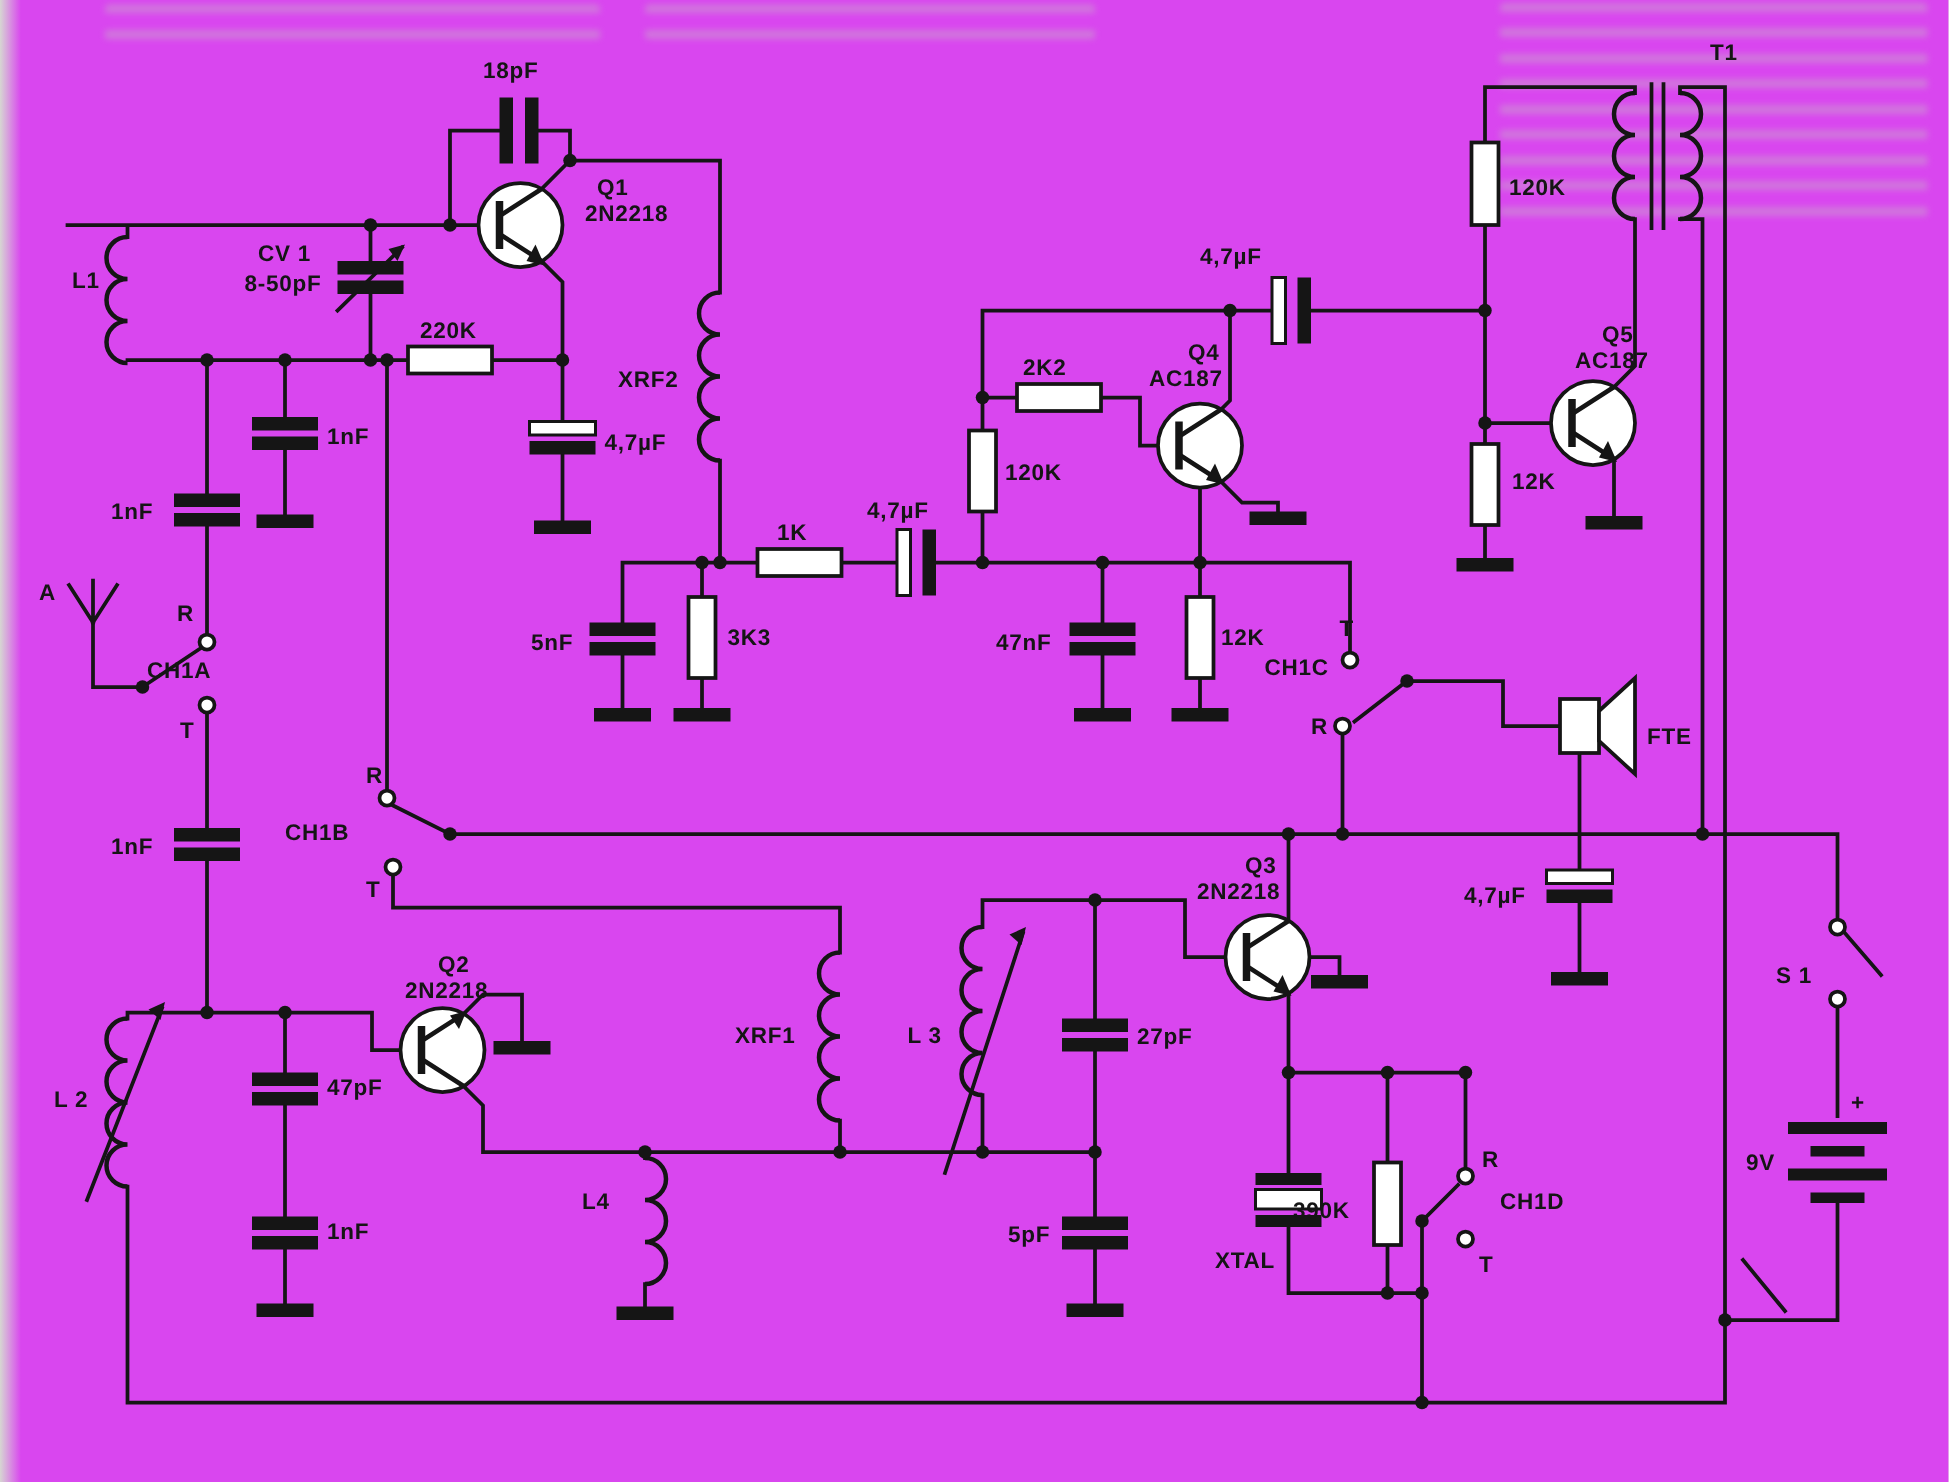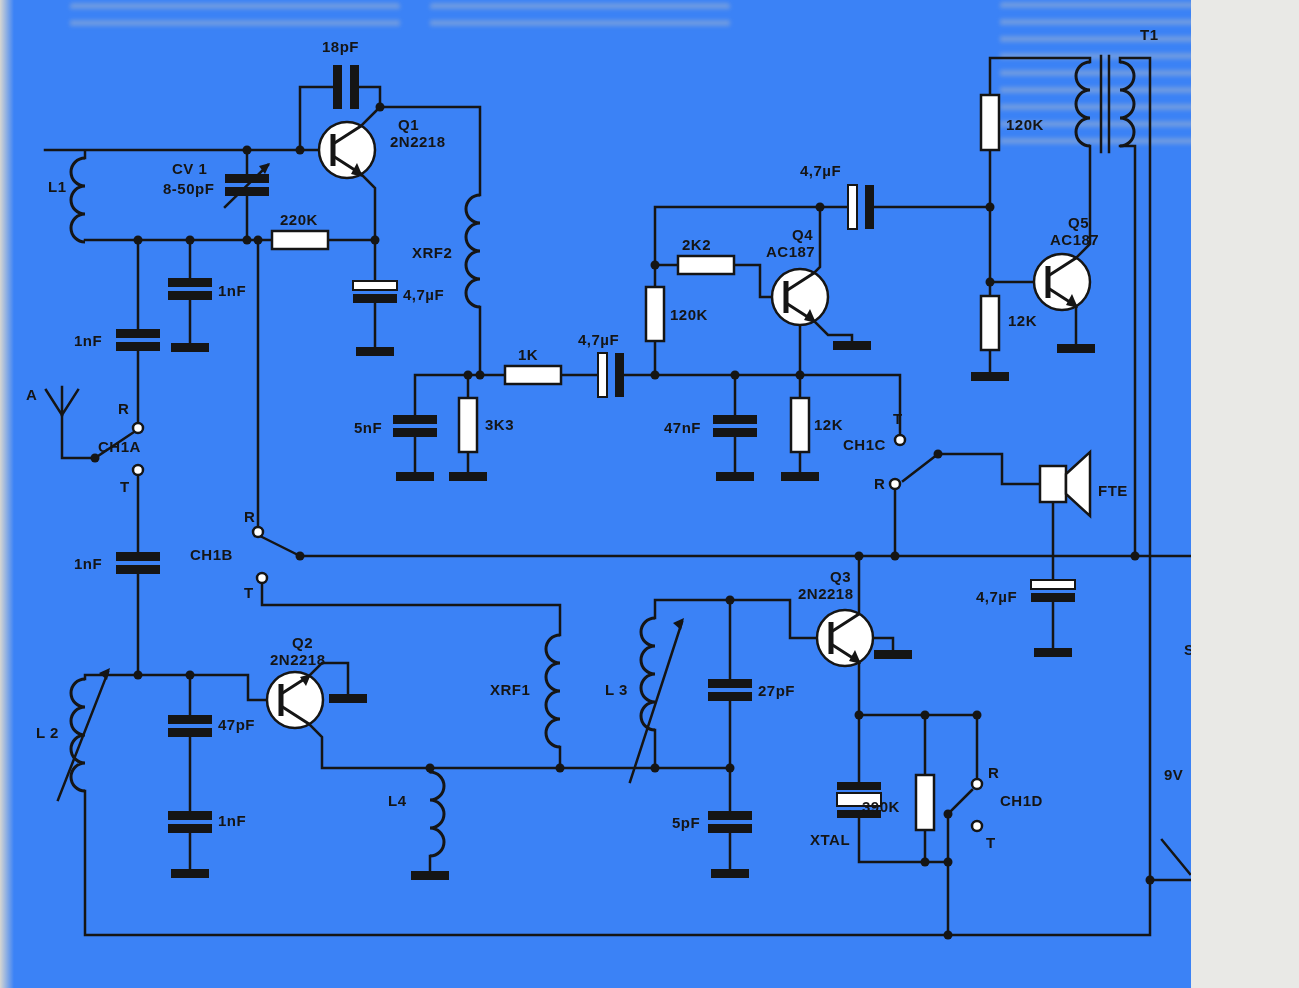--- a/index.html
+++ b/index.html
@@ -1,16 +1,16 @@
 <!DOCTYPE html>
 <html><head>
 <meta charset="utf-8">
 <style>
   html,body{margin:0;padding:0;background:#e9e9e6;}
-  #page{position:relative;width:1191px;height:988px;background:#3b82f6;overflow:hidden;
+  #page{position:relative;width:1299px;height:988px;background:#d946ef;overflow:hidden;
         font-family:"Liberation Sans",sans-serif;}
   #page:before{content:"";position:absolute;left:0;top:0;width:14px;height:100%;
         background:linear-gradient(90deg,#d6d6d2,rgba(246,246,243,0));}
   .bleed{position:absolute;background:repeating-linear-gradient(180deg,#c4c4c0 0 6px,rgba(0,0,0,0) 6px 17px);
         opacity:.38;filter:blur(2px);border-radius:3px;}
   svg{position:relative;z-index:2;display:block;}
   .wire{stroke:#151515;stroke-width:2.5;fill:none;stroke-linecap:square;}
   .coil{stroke:#151515;stroke-width:3;fill:none;}
   .tint{stroke:#151515;stroke-width:3;fill:none;}
   .tbar{stroke:#151515;stroke-width:5;fill:none;}

